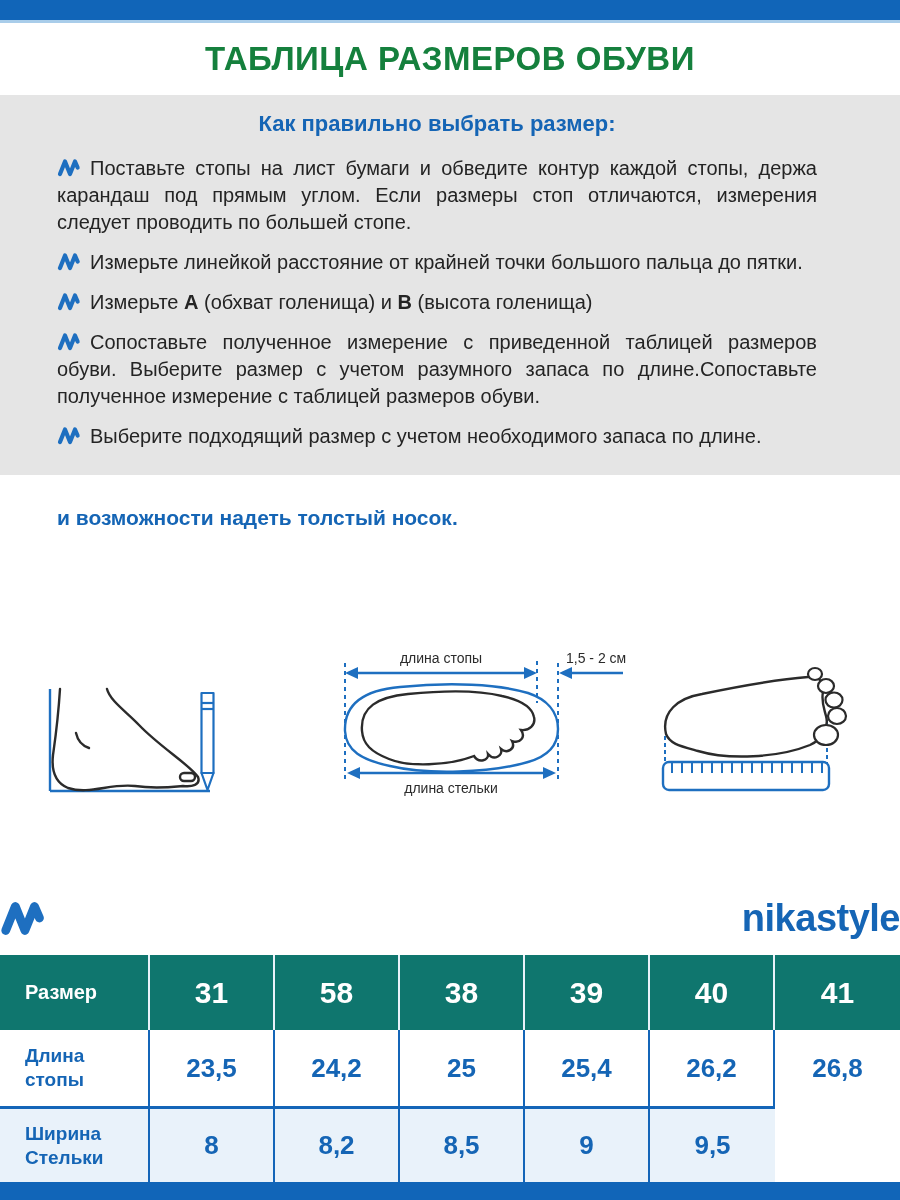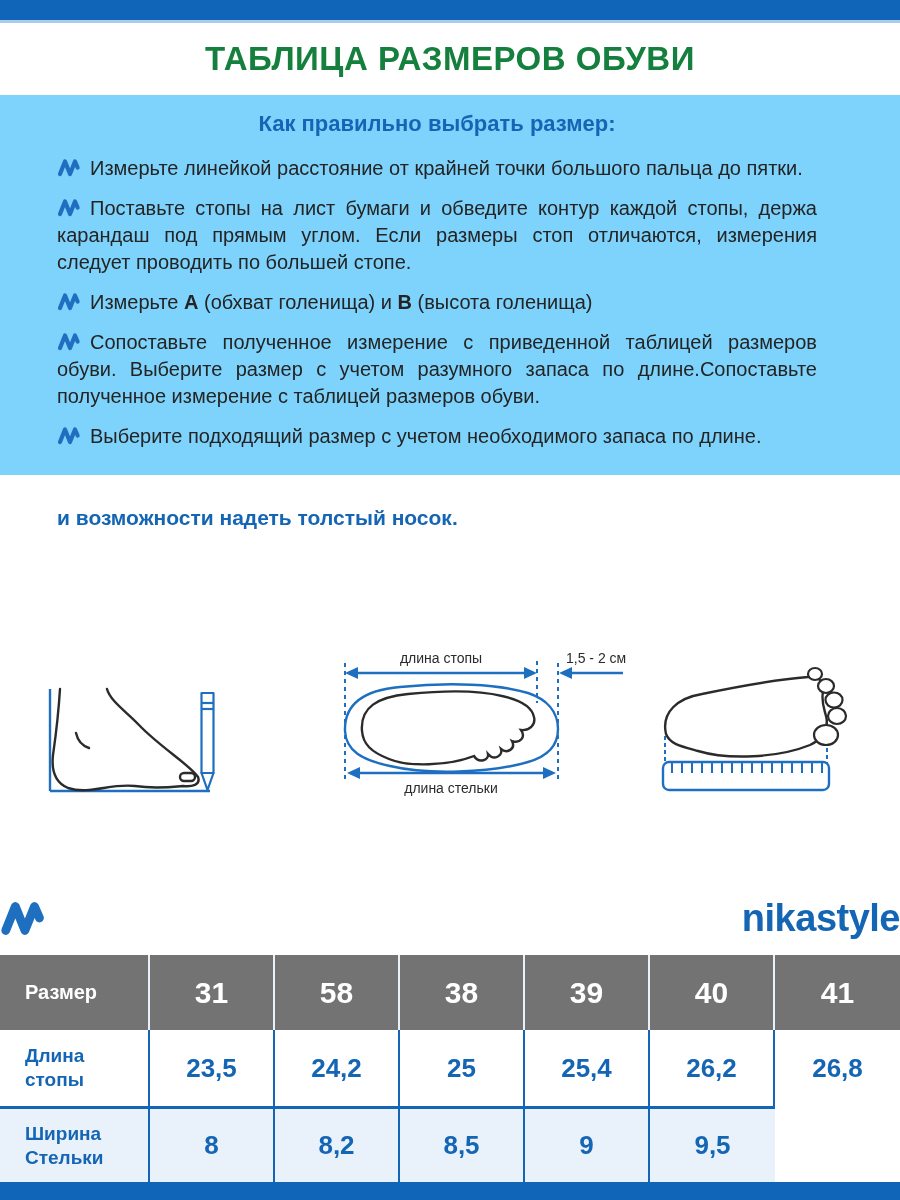--- a/index.html
+++ b/index.html
@@ -4,36 +4,36 @@
 <style>
   html,body{margin:0;padding:0;}
   body{
     width:900px;height:1200px;position:relative;background:#ffffff;
     font-family:"Liberation Sans","DejaVu Sans",sans-serif;
     overflow:hidden;
   }
   .top-bar{position:absolute;top:0;left:0;width:900px;height:20px;background:#1165b8;border-bottom:3px solid #a9cdea;}
   .title-wrap{position:absolute;top:23px;left:0;width:900px;height:72px;background:#fff;display:flex;align-items:center;justify-content:center;}
   .page-title{color:#15803d;font-size:33px;font-weight:bold;letter-spacing:.5px;margin:0;}
-  .instructions{position:absolute;top:95px;left:0;width:900px;height:380px;background:#7dd3fc;overflow:hidden;box-sizing:border-box;padding:12px 83px 0 57px;}
+  .instructions{position:absolute;top:95px;left:0;width:900px;height:380px;background:#e5e5e5;overflow:hidden;box-sizing:border-box;padding:12px 83px 0 57px;}
   .instructions h2{color:#1565b5;font-size:22px;font-weight:bold;text-align:center;margin:4px 0 18px 0;}
   .bullet{font-size:20px;line-height:27px;color:#242424;text-align:justify;margin:0 0 13px 0;}
   .bullet svg{vertical-align:-2px;margin-right:9px;}
   .bullet b{font-weight:bold;}
   .recommendation{position:absolute;top:503px;left:57px;width:800px;color:#1565b5;font-size:21px;font-weight:bold;line-height:29px;}
   .recommendation span{display:block;}
   .fig{position:absolute;}
   #fig-side{left:40px;top:643px;}
   #fig-print{left:330px;top:643px;}
   #fig-ruler{left:650px;top:650px;}
   .logo{position:absolute;top:888px;left:0;width:900px;height:60px;display:flex;align-items:center;justify-content:space-between;gap:13px;}
   .logo-text{color:#1565b5;font-size:38px;font-weight:bold;letter-spacing:-0.5px;}
   .size-table{position:absolute;top:955px;left:0;width:900px;height:227px;display:grid;grid-template-columns:150px repeat(6,1fr);grid-template-rows:75px 76px 76px;}
   .cell{display:flex;align-items:center;justify-content:center;box-sizing:border-box;}
-  .th{background:#737373;color:#ffffff;border-right:2px solid #e9f2fa;}
+  .th{background:#0f766e;color:#ffffff;border-right:2px solid #e9f2fa;}
   .th.last{border-right:none;}
   .th.rowlab{justify-content:flex-start;padding-left:25px;font-size:20px;font-weight:bold;}
   .th.num{font-size:30px;font-weight:bold;}
   .td{color:#1565b5;font-weight:bold;border-right:2px solid #1465b8;}
   .td.last{border-right:none;}
   .td.num{font-size:26px;}
   .td.rowlab{justify-content:flex-start;padding-left:25px;font-size:19px;line-height:24px;}
   .td.rowlab span{display:block;max-width:80px;}
   .row-white{background:#ffffff;}
   .row-blue{background:#e9f2fa;border-top:3px solid #1465b8;}
@@ -48,26 +48,26 @@
 <div class="title-wrap">
   <h1 class="page-title">ТАБЛИЦА РАЗМЕРОВ ОБУВИ</h1>
 </div>
 
 <div class="instructions">
   <h2>Как правильно выбрать размер:</h2>
 
   <p class="bullet">
     <svg width="24" height="19" viewBox="0 0 24 19">
         <polyline points="3,16 8,3.5 13,16 18,3.5 20.6,9.5" fill="none" stroke="#1e6fc0" stroke-width="4.2" stroke-linecap="round" stroke-linejoin="round"></polyline>
-      </svg><span>Измерьте линейкой расстояние от крайней точки большого пальца до пятки.</span>
+      </svg><span>Поставьте стопы на лист бумаги и обведите контур каждой стопы, держа карандаш под прямым углом. Если размеры стоп отличаются, измерения следует проводить по большей стопе.</span>
   </p>
   <p class="bullet">
     <svg width="24" height="19" viewBox="0 0 24 19">
         <polyline points="3,16 8,3.5 13,16 18,3.5 20.6,9.5" fill="none" stroke="#1e6fc0" stroke-width="4.2" stroke-linecap="round" stroke-linejoin="round"></polyline>
-      </svg><span>Поставьте стопы на лист бумаги и обведите контур каждой стопы, держа карандаш под прямым углом. Если размеры стоп отличаются, измерения следует проводить по большей стопе.</span>
+      </svg><span>Измерьте линейкой расстояние от крайней точки большого пальца до пятки.</span>
   </p>
   <p class="bullet">
     <svg width="24" height="19" viewBox="0 0 24 19">
         <polyline points="3,16 8,3.5 13,16 18,3.5 20.6,9.5" fill="none" stroke="#1e6fc0" stroke-width="4.2" stroke-linecap="round" stroke-linejoin="round"></polyline>
       </svg><span><span>Измерьте </span><b>А</b><span> (обхват голенища) и </span><b>В</b><span> (высота голенища)</span></span>
   </p>
   <p class="bullet">
     <svg width="24" height="19" viewBox="0 0 24 19">
         <polyline points="3,16 8,3.5 13,16 18,3.5 20.6,9.5" fill="none" stroke="#1e6fc0" stroke-width="4.2" stroke-linecap="round" stroke-linejoin="round"></polyline>
       </svg><span>Сопоставьте полученное измерение с приведенной таблицей размеров обуви. Выберите размер с учетом разумного запаса по длине.Сопоставьте полученное измерение с таблицей размеров обуви.</span>

